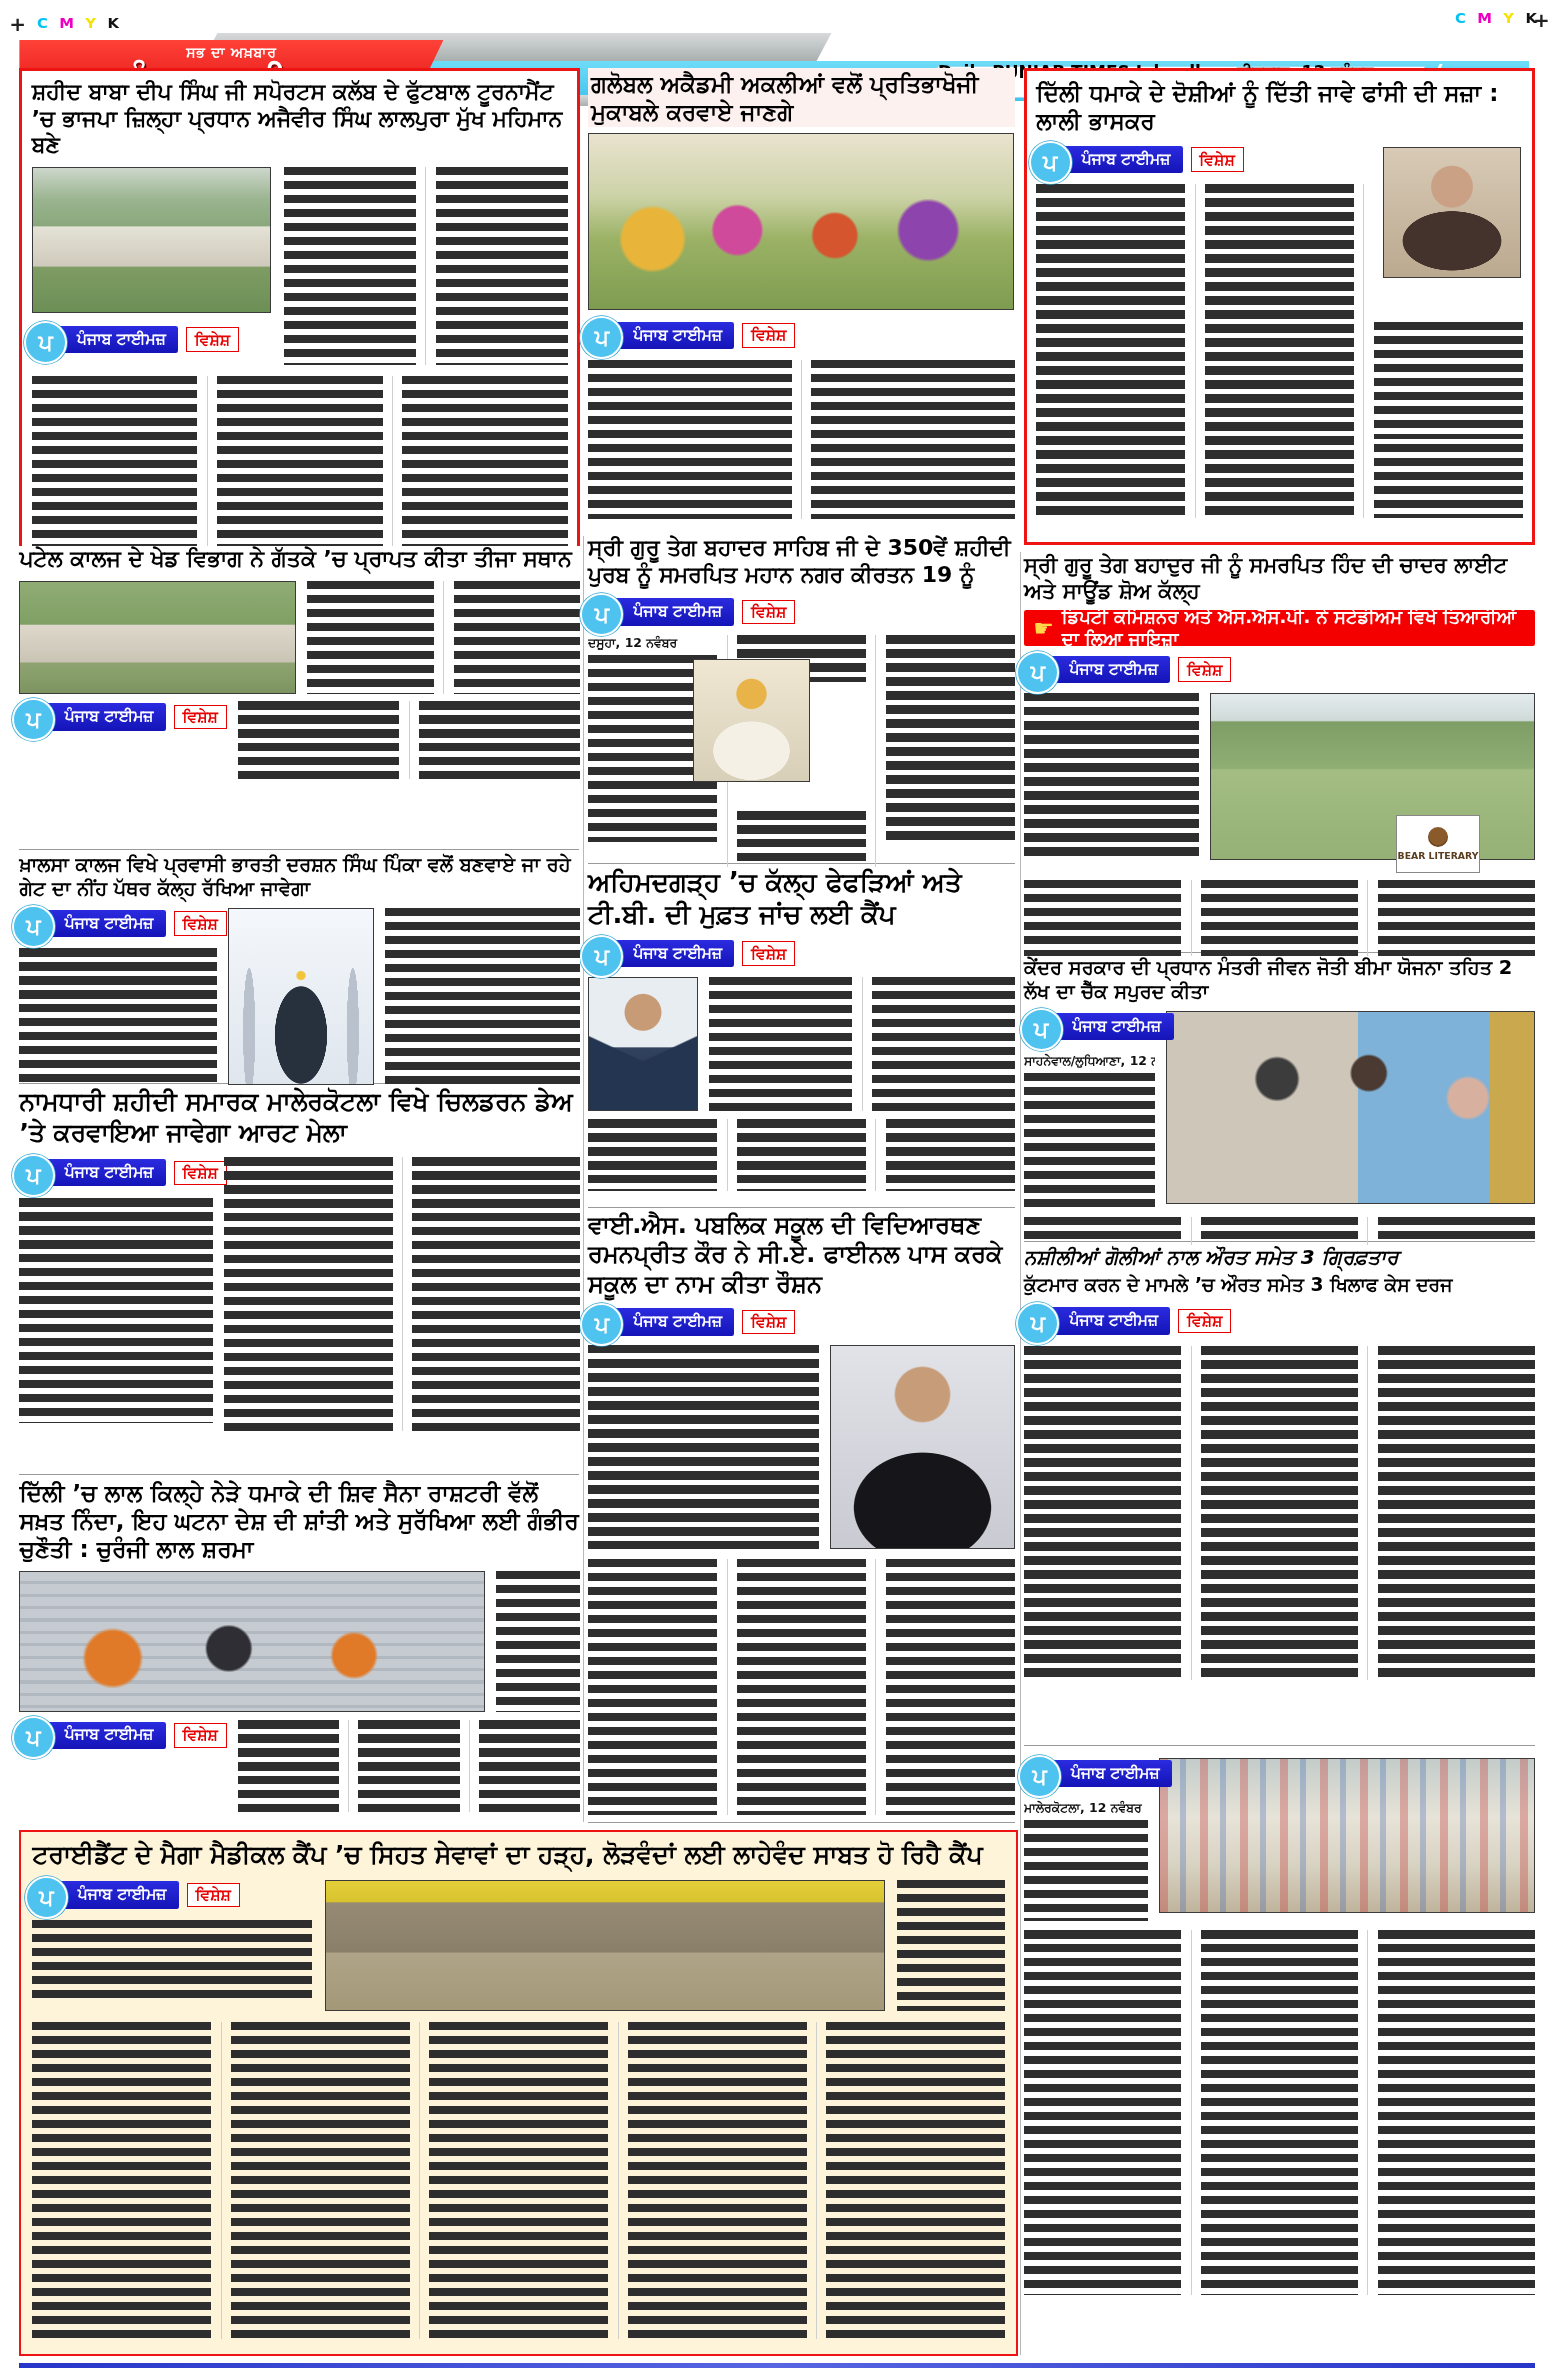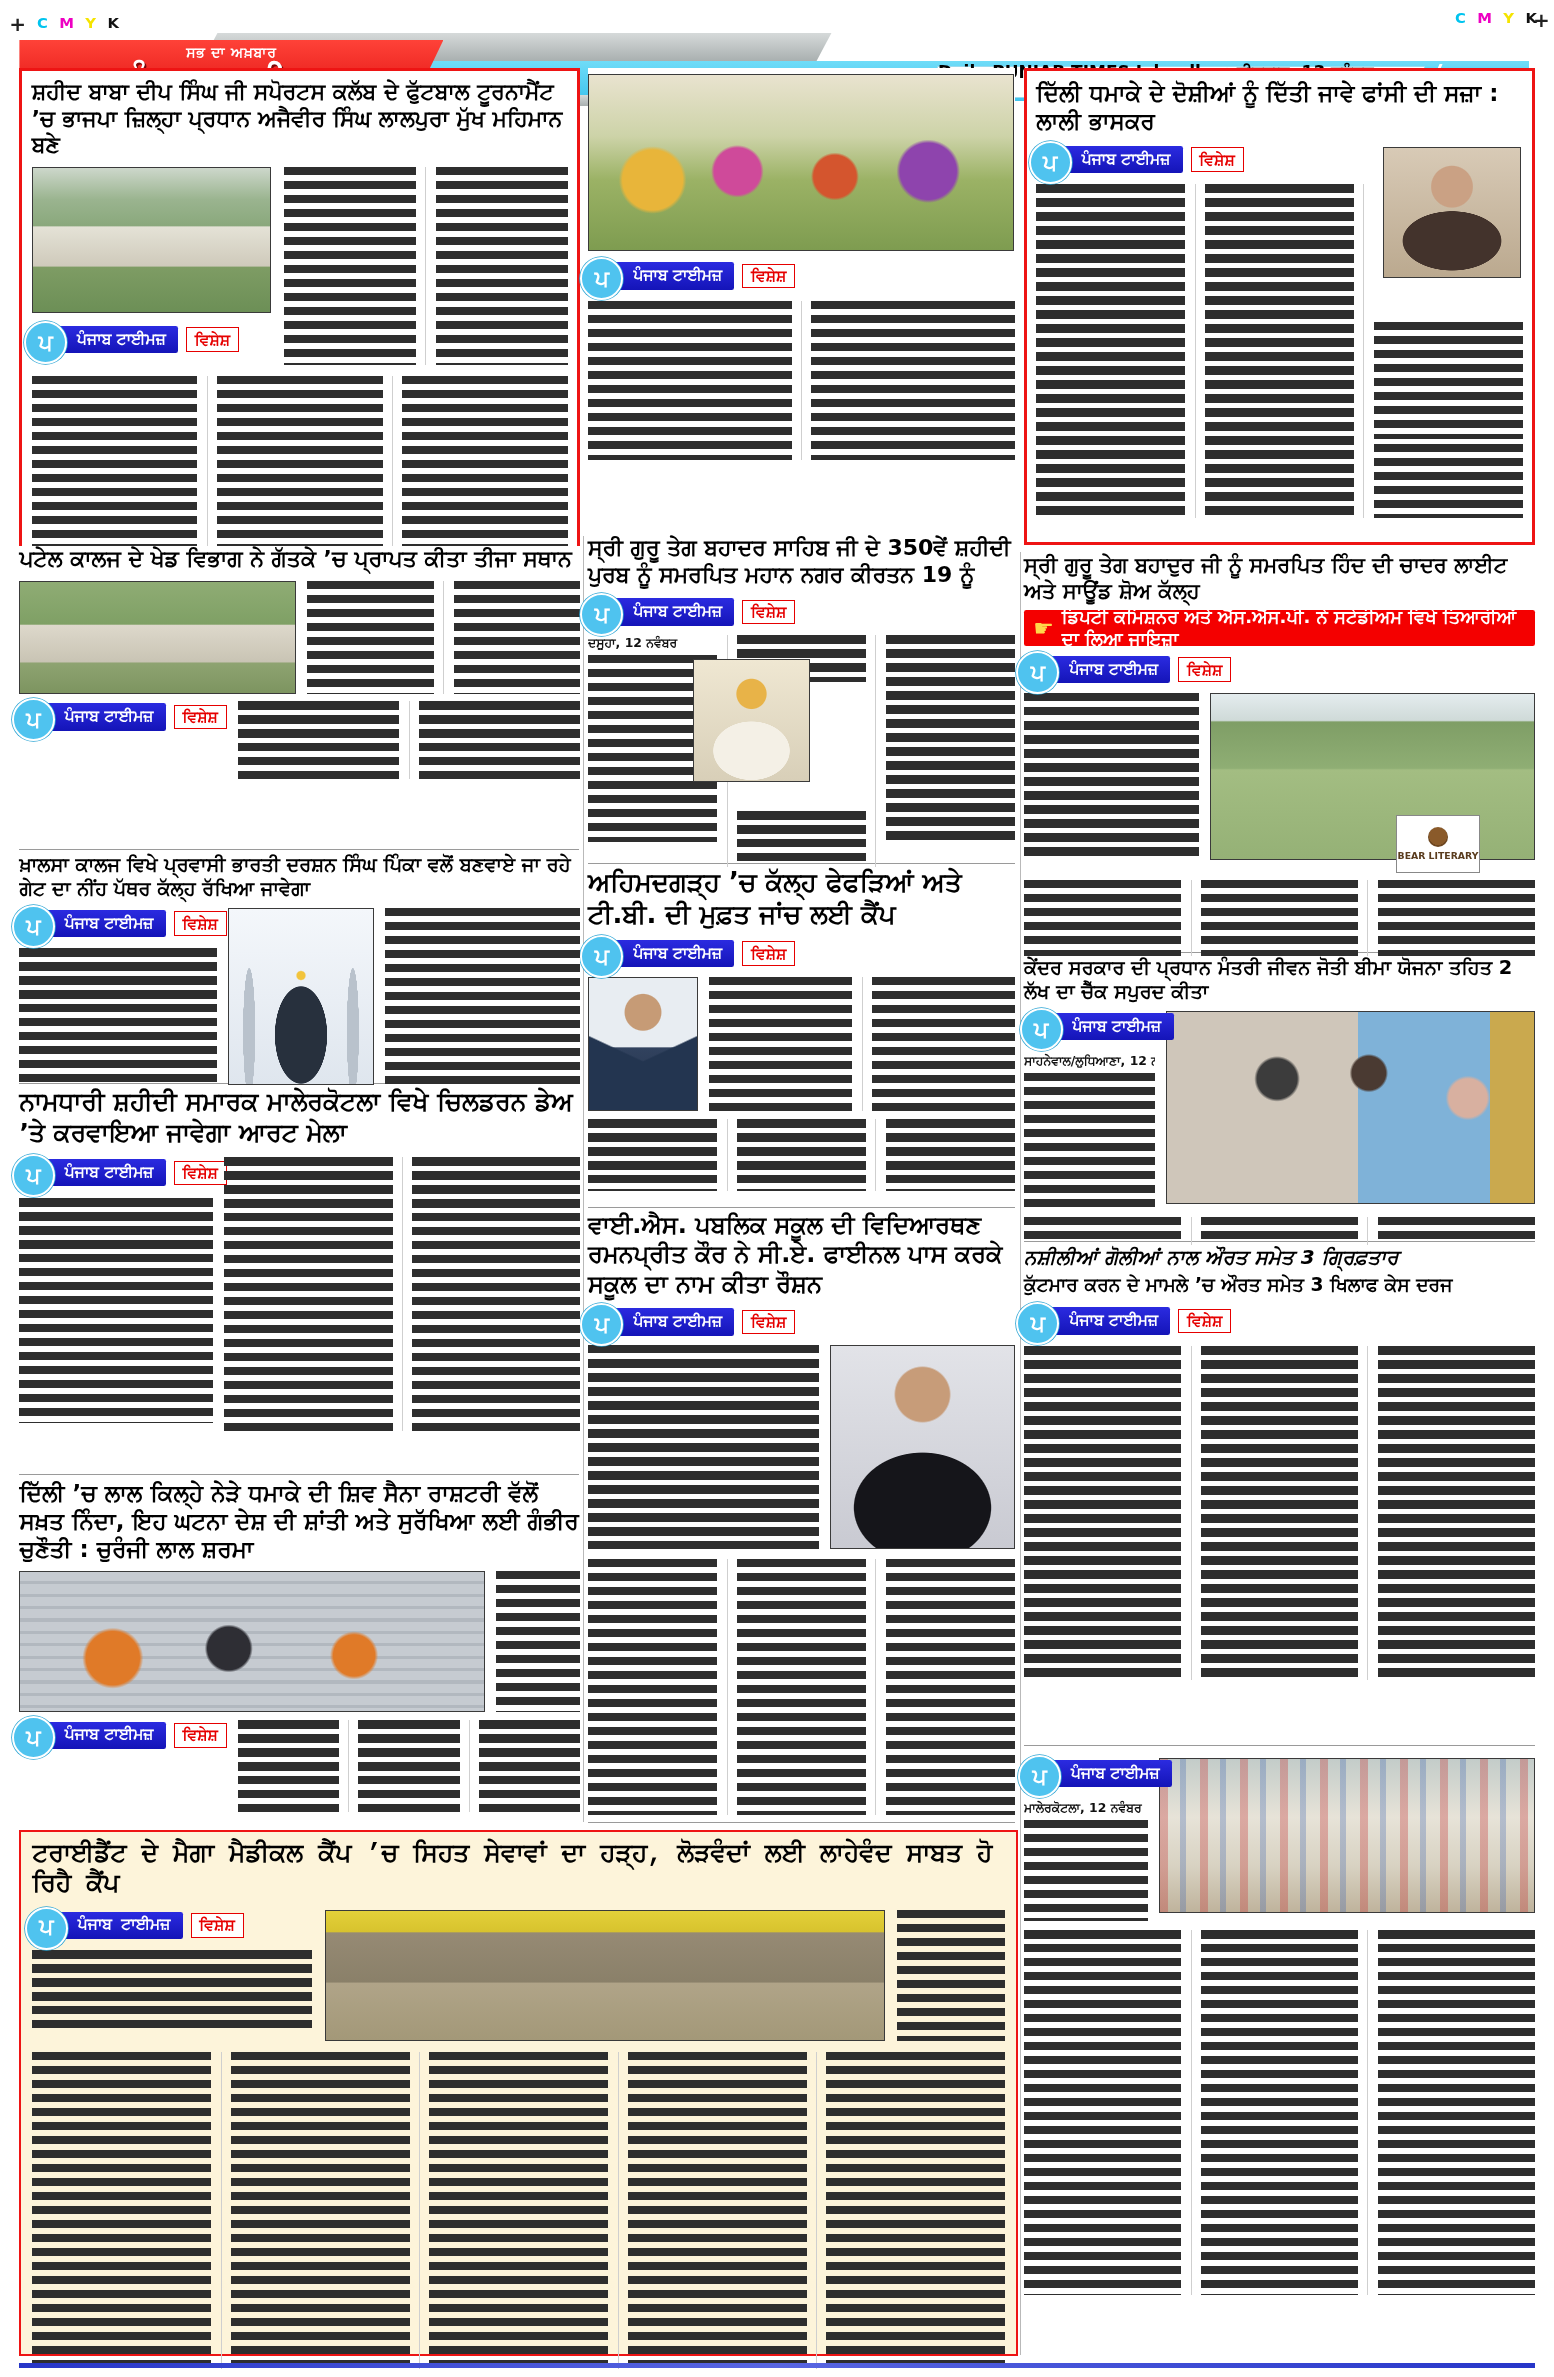--- a/index.html
+++ b/index.html
@@ -101,21 +101,21 @@
   .p-medcamp2{background:
       linear-gradient(180deg,#e3d039 0%,#d8c32e 16%,#968a74 17%,#8a8069 55%,#b0a488 56%,#a39878 100%);}
 
   .badge{position:absolute;background:#fff;border:0.8px solid #888;display:flex;flex-direction:column;
          align-items:center;justify-content:center;font-weight:bold;color:#5a3c1e;}
   .badge .bear{width:20px;height:20px;border-radius:50%;background:radial-gradient(circle at 50% 45%,#8a5a2a 0 60%,#6d4620 61%);margin-bottom:2.3px;}
 
   .vrule{position:absolute;width:0.8px;background:#b9b9b9;}
   .hrule{position:absolute;height:0.8px;background:#9a9a9a;}
   .footer-line{position:absolute;background:linear-gradient(90deg,#2736c8,#5866e2 50%,#2736c8);}
-  .cream{background:#fdf4da;font-family:Liberation Mono, monospace;}
+  .cream{background:#fdf4da;}
 </style>
 </head>
 <body>
 
 <div class="page">
 
   <div class="abs cropmark" style="left:9.3px;top:12.4px;">+</div>
   <div class="abs cmyk" style="left:37px;top:14px;"><span class="c">C</span> <span class="m">M</span> <span class="y">Y</span> <span class="k">K</span></div>
   <div class="abs cmyk" style="left:1455px;top:9.3px;"><span class="c">C</span> <span class="m">M</span> <span class="y">Y</span> <span class="k">K</span></div>
   <div class="abs cropmark" style="left:1533px;top:7.8px;">+</div>
@@ -173,20 +173,21 @@
       <div class="col">
           <div class="greek" style="height:201px;"></div>
         </div>
       <div class="col">
           <div class="greek" style="height:201px;"></div>
         </div>
     </div>
   </section>
 
   <section class="article" style="left:588px;top:68px;width:427px;height:462px;">
+    <h2 class="hl" style="font-size:23px;background:#fdf1ef;padding:1.6px 3.1px;">ਗਲੋਬਲ ਅਕੈਡਮੀ ਅਕਲੀਆਂ ਵਲੋਂ ਪ੍ਰਤਿਭਾਖੋਜੀ ਮੁਕਾਬਲੇ ਕਰਵਾਏ ਜਾਣਗੇ</h2>
     <div class="photo p-dancers" style="width:426px;height:177px;margin-top:6.2px;"></div>
     <div class="byline" style="margin-top:9.3px;">
       <span class="b-pill"><span class="b-circle">ਪ</span><span>ਪੰਜਾਬ ਟਾਈਮਜ਼</span></span>
       <span class="b-special">ਵਿਸ਼ੇਸ਼</span>
     </div>
     <div class="cols" style="margin-top:9.3px;">
       <div class="col">
           <div class="greek" style="height:159px;"></div>
         </div>
       <div class="col">

